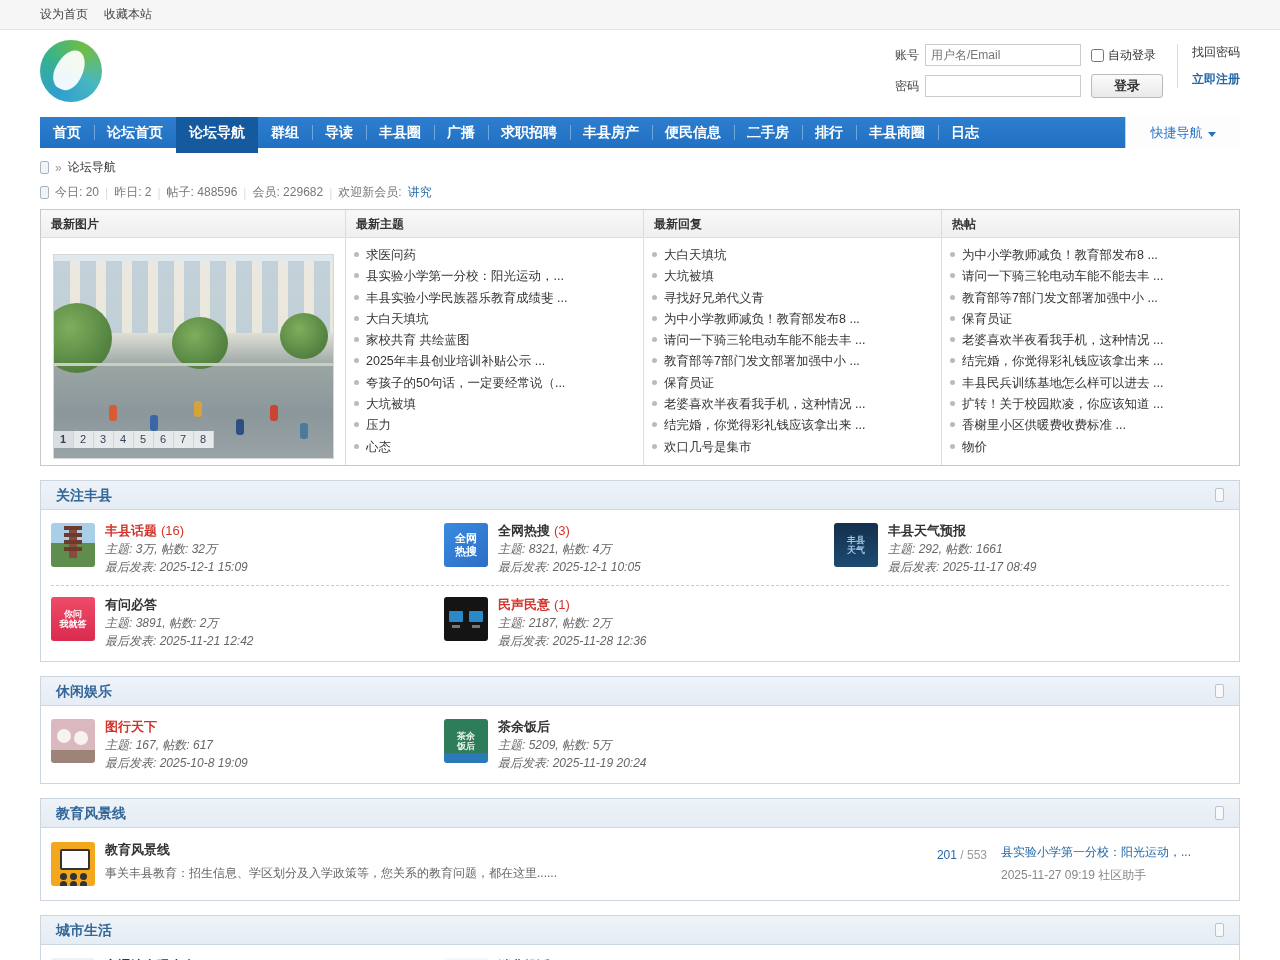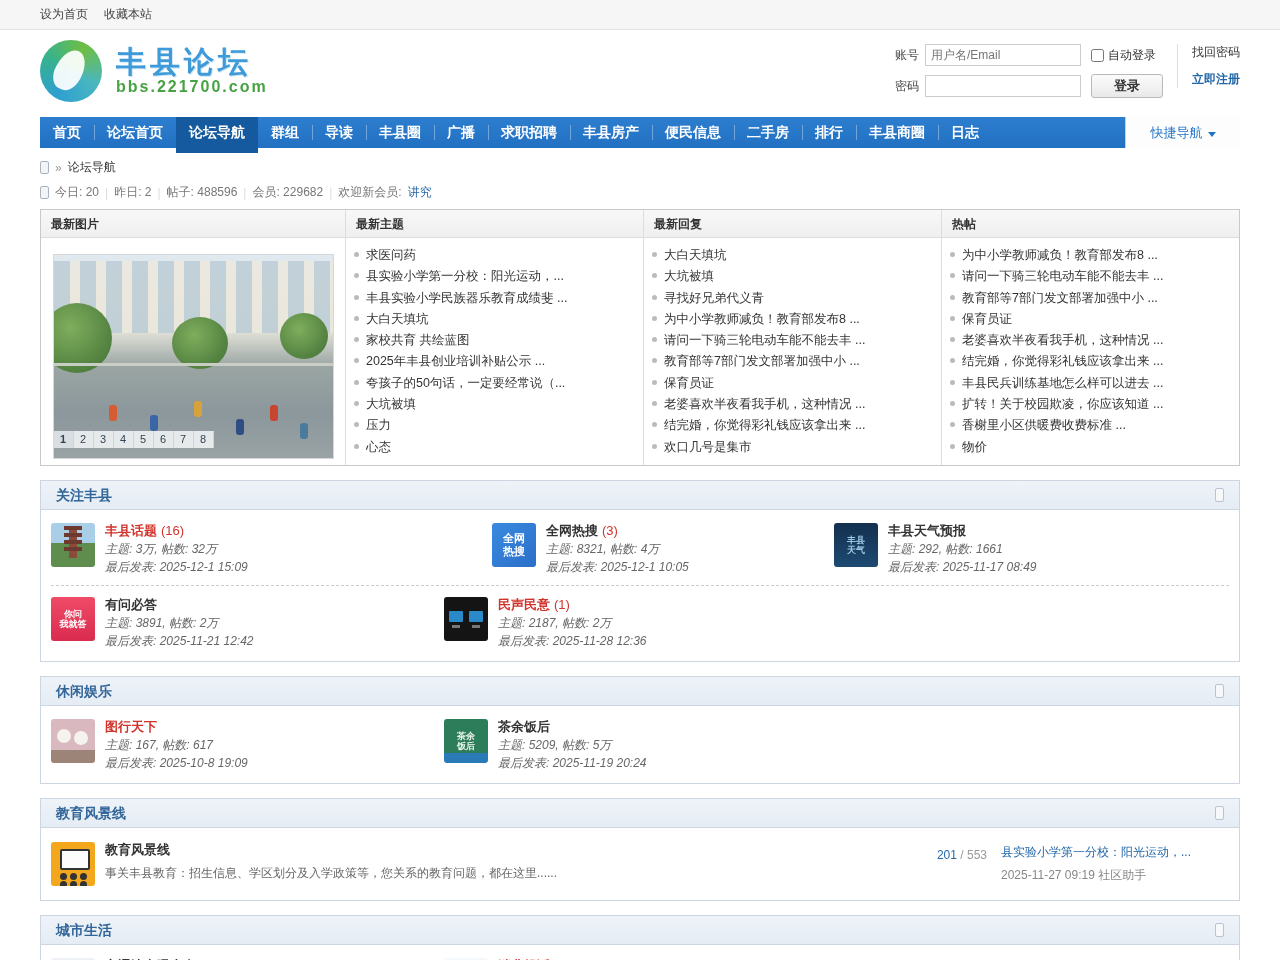--- a/index.html
+++ b/index.html
@@ -109,21 +109,21 @@
   .ftitle { font-size:13px; font-weight:bold; color:#333; line-height:15px; }
   .ftitle.red { color:#d2342c; }
   .fcount { color:#d2342c; font-weight:normal; margin-left:4px; }
   .fstats, .flast { color:#666; margin-top:4px; line-height:14px;font-style:italic; }
 
   
   .ic-pagoda { background:linear-gradient(180deg,#a9cfe8 0 46%,#5e8d4d 46% 100%); }
   .ic-pagoda::before { content:""; position:absolute; left:18px; top:5px; width:8px; height:30px; background:#8a4a3c; }
   .ic-pagoda::after { content:""; position:absolute; left:13px; top:3px; width:18px; height:4px; background:#6e3a30;
     box-shadow:0 7px 0 #6e3a30,0 14px 0 #6e3a30,0 21px 0 #6e3a30; }
-  .ic-hotsearch { background:linear-gradient(135deg,#3a8ae0,#2b6ec8); color:#fff; font-size:11px; line-height:13px;margin-left:48px; }
+  .ic-hotsearch { background:linear-gradient(135deg,#3a8ae0,#2b6ec8); color:#fff; font-size:11px; line-height:13px; }
   .ic-weather { background:linear-gradient(180deg,#14304e,#1d4a72); color:#9cc6e4; }
   .ic-ask { background:linear-gradient(180deg,#ef4b68,#d92b4e); color:#fff; }
   .ic-voice { background:#141414; color:#58c2f0; }
   .ic-voice::before { content:""; position:absolute; left:5px; top:14px; width:14px; height:11px;
     background:#2a89c8; box-shadow:20px 0 0 #2a89c8; border-radius:1px; }
   .ic-voice::after { content:""; position:absolute; left:8px; top:28px; width:8px; height:3px;
     background:#777; box-shadow:20px 0 0 #777; }
   .ic-pic { background:linear-gradient(180deg,#d9b8bf 0 70%,#9c8578 70% 100%); }
   .ic-pic::before { content:""; position:absolute; left:6px; top:10px; width:14px; height:14px; border-radius:50%;
     background:#f6f3ee; box-shadow:17px 2px 0 #f6f3ee; }
@@ -160,24 +160,20 @@
   <div class="wrap">
     <a>设为首页</a>
     <a>收藏本站</a>
   </div>
 </div>
 
 <div class="header">
   <div class="wrap" style="position:relative;height:100%;">
     <div class="logo">
       <div class="logo-circle"></div>
-      <div class="logo-text">
-        <div class="logo-title">丰县论坛</div>
-        <div class="logo-domain">bbs.221700.com</div>
-      </div>
     </div>
     <div class="login">
       <div class="login-form">
         <span class="lbl">账号</span>
         <input type="text" placeholder="用户名/Email" style="">
         <span class="login-extra1">
           <input type="checkbox" style="">
           <span>自动登录</span>
         </span>
         <span class="lbl">密码</span>

